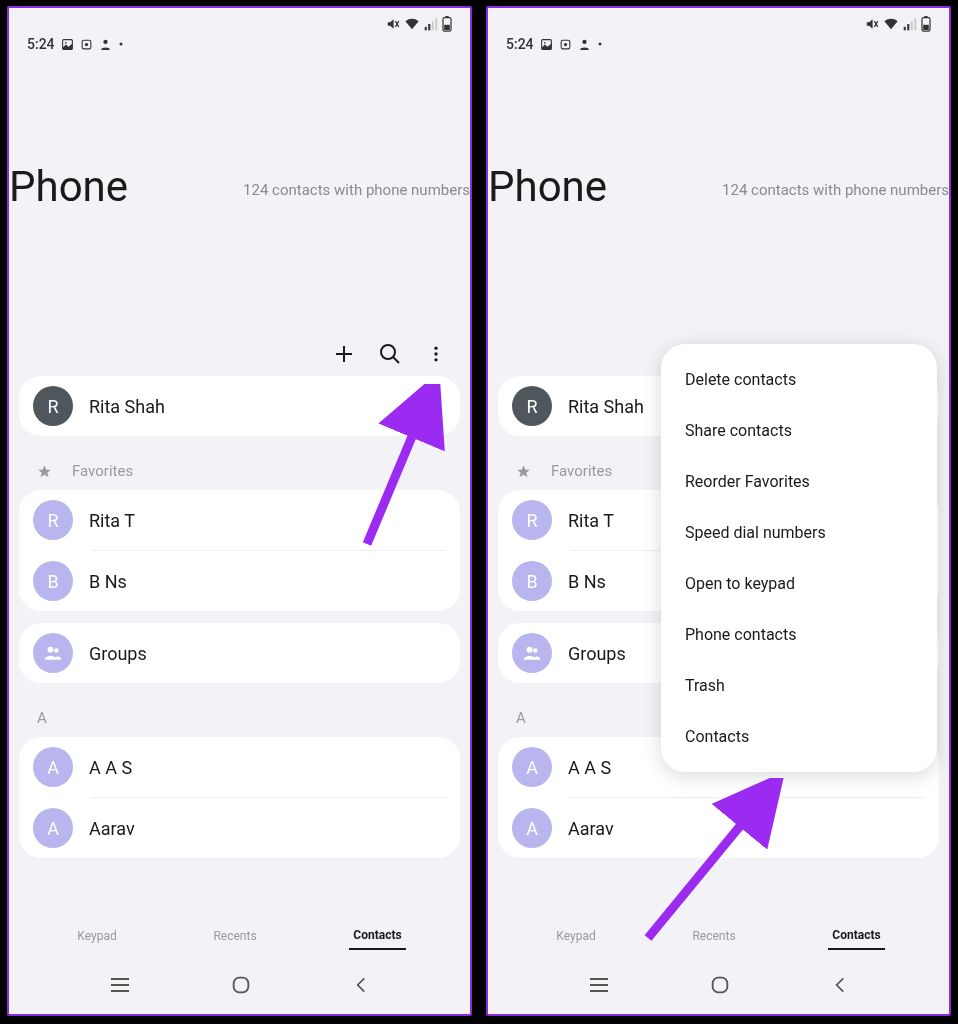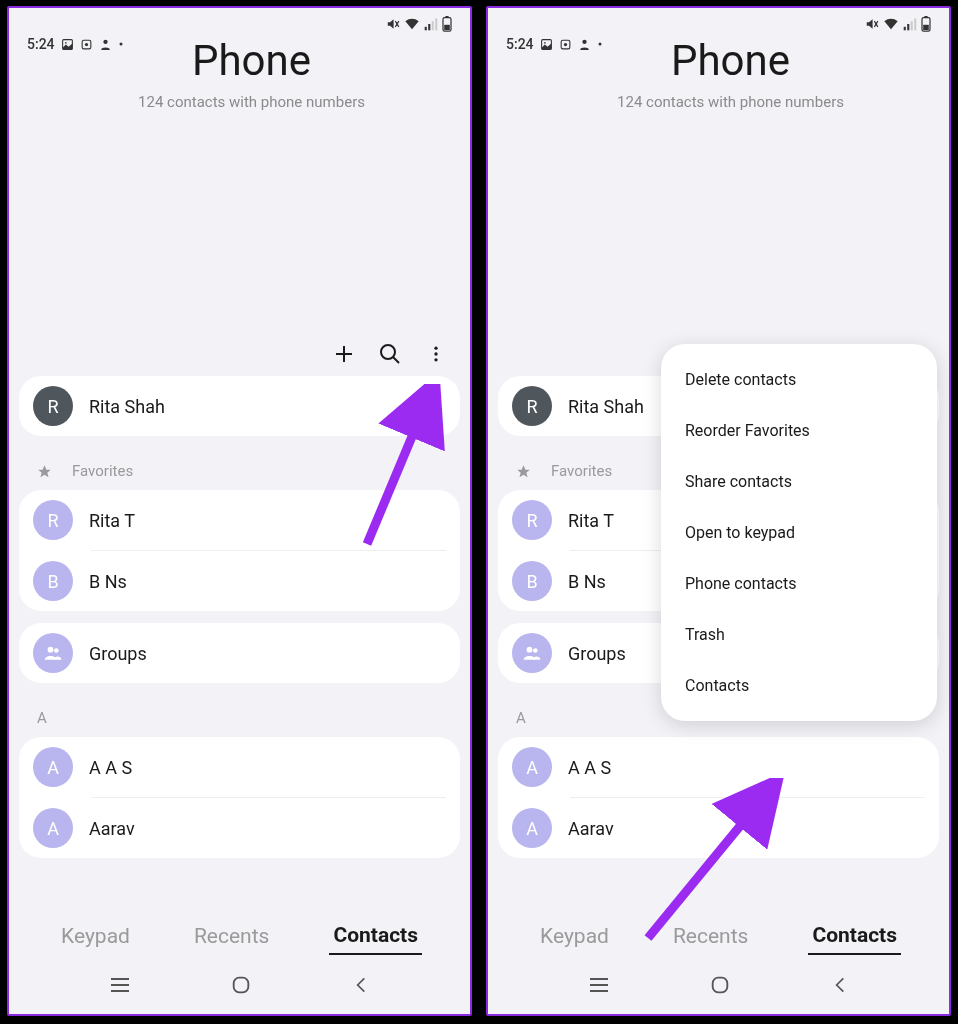--- a/index.html
+++ b/index.html
@@ -38,26 +38,25 @@
     color: #333;
   }
   .status-left { display: flex; align-items: center; gap: 6px; margin-top: 40px; }
   .status-right { display: flex; align-items: center; gap: 4px; }
   .status-icon { display: inline-flex; }
 
   
   .header-area {
     height: 340px;
     display: flex;
-    flex-direction: column;
-    align-items: center;
-    justify-content: flex-start;
+    flex-direction: row;
+    align-items: center;
+    justify-content: space-between;
     position: relative;
     padding-bottom: 40px;
-    margin-left: 24px;
   }
   .page-title {
     font-size: 42px;
     font-weight: 400;
     color: #1a1a1a;
   }
   .subtitle {
     font-size: 15px;
     color: #8b8b8b;
     margin-top: 8px;
@@ -124,21 +123,21 @@
   
   .bottom-tabs {
     margin-top: auto;
     height: 56px;
     display: flex;
     align-items: center;
     justify-content: space-around;
     padding: 0 20px;
   }
   .tab {
-    font-size: 21px;
+    font-size: 12px;
     color: #9a9a9a;
     padding: 6px 4px;
   }
   .tab.active {
     color: #1a1a1a;
     font-weight: 700;
     border-bottom: 2px solid #1a1a1a;
   }
 
   
@@ -509,22 +508,23 @@
       </span>
     <span class="nav-btn">
         <svg width="20" height="22" viewBox="0 0 24 24">
           <path d="M16 4 L8 12 L16 20" fill="none" stroke="#555" stroke-width="2"></path>
         </svg>
       </span>
   </div>
 
   <div class="overflow-menu">
     <div class="menu-item">Delete contacts</div>
+    <div class="menu-item">Share contacts</div>
     <div class="menu-item">Reorder Favorites</div>
-    <div class="menu-item">Share contacts</div>
+    <div class="menu-item">Speed dial numbers</div>
     <div class="menu-item">Open to keypad</div>
     <div class="menu-item">Phone contacts</div>
     <div class="menu-item">Trash</div>
     <div class="menu-item">Contacts</div>
   </div>
 
   <svg class="arrow" style="top:770px; left:140px;" width="170" height="170" viewBox="0 0 170 170">
     <defs>
         <marker id="ah2" markerWidth="8" markerHeight="8" refX="5" refY="4" orient="auto">
           <path d="M0 0 L8 4 L0 8 Z" fill="#9b2bf0"></path>

